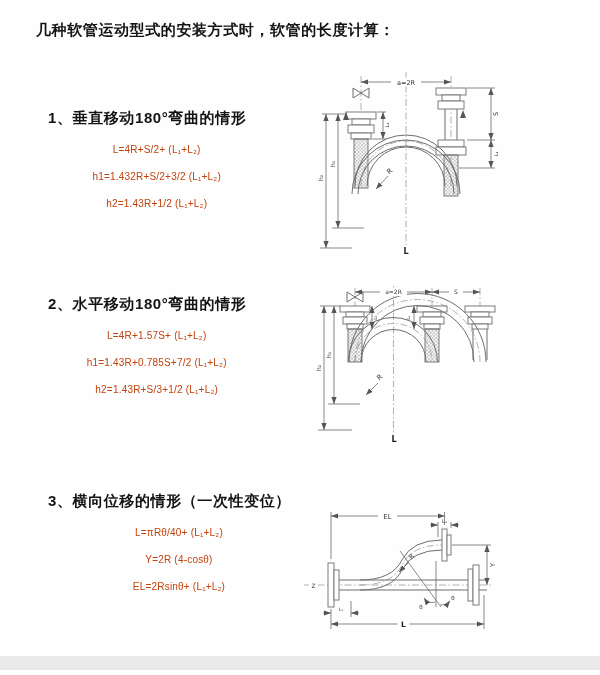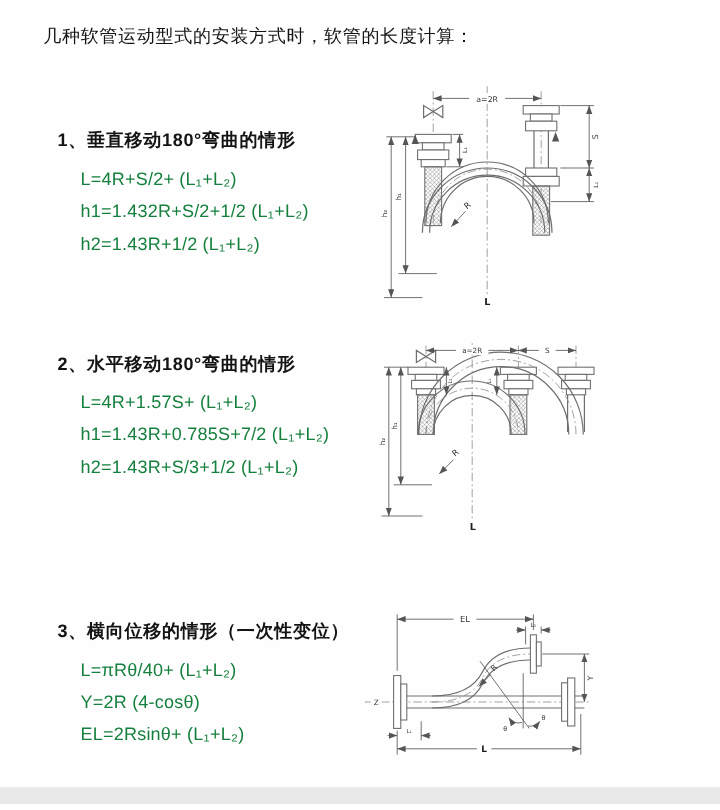--- a/index.html
+++ b/index.html
@@ -1,21 +1,21 @@
 <!DOCTYPE html>
 <html><head>
 <meta charset="utf-8">
 <style>
   html,body{margin:0;padding:0;}
   body{width:600px;height:675px;background:#fff;font-family:"Liberation Sans","DejaVu Sans",sans-serif;}
   .page{position:relative;width:600px;height:675px;background:#fefefe;overflow:hidden;}
-  .title{position:absolute;left:36px;top:21px;font-size:15px;font-weight:normal;color:#141414;letter-spacing:.6px;white-space:nowrap;}
-  .sec{position:absolute;left:48px;color:#141414;white-space:nowrap;}
+  .title{position:absolute;left:36px;top:21px;font-size:15px;font-weight:bold;color:#141414;letter-spacing:.6px;white-space:nowrap;}
+  .sec{position:absolute;left:48px;color:#141414;white-space:nowrap;text-align:center;}
   .sec-h{font-size:15px;font-weight:bold;line-height:20px;margin-bottom:8px;letter-spacing:.6px;}
-  .sec-f{font-size:15px;line-height:27px;margin-left:19px;letter-spacing:.2px;color:#15803d;}
+  .sec-f{font-size:10px;line-height:27px;margin-left:19px;letter-spacing:.2px;color:#c2410c;}
   svg.diag{position:absolute;overflow:visible;}
   svg text{font-family:"DejaVu Sans","Liberation Sans",sans-serif;fill:#333;}
   .cl{stroke:#909090;stroke-width:.7;stroke-dasharray:7 2.5 1.5 2.5;fill:none;}
   .ln{stroke:#6e6e6e;stroke-width:1;fill:none;}
   .fl{stroke:#6e6e6e;stroke-width:.9;fill:#fff;}
   .br{stroke:#6e6e6e;stroke-width:.9;fill:url(#braid);}
   .dm{stroke:#575757;stroke-width:.7;fill:none;}
   .bg{fill:#fff;stroke:none;}
   .af{fill:#555;stroke:none;}
   .bold{font-weight:bold;fill:#1d1d1d;}
@@ -24,21 +24,21 @@
 </head>
 <body>
 
 <div class="page">
 
   <div class="title">几种软管运动型式的安装方式时，软管的长度计算：</div>
 
   <div class="sec" style="top:108px">
     <div class="sec-h">1、垂直移动180°弯曲的情形</div>
     <div class="sec-f">L=4R+S/2+ (L₁+L₂)</div>
-    <div class="sec-f">h1=1.432R+S/2+1/2 (L₁+L₂)</div>
+    <div class="sec-f">h1=1.432R+S/2+3/2 (L₁+L₂)</div>
     <div class="sec-f">h2=1.43R+1/2 (L₁+L₂)</div>
   </div>
 
   <svg class="diag" style="left:306px;top:68px;width:205px;height:188px" viewBox="0 0 205 188">
     <defs>
       <marker id="arr" markerWidth="8" markerHeight="6" refX="7" refY="2.6" orient="auto-start-reverse" markerUnits="userSpaceOnUse">
         <path d="M0,0 L7,2.6 L0,5.2 Z" fill="#555"></path>
       </marker>
       <pattern id="braid" width="3.5" height="3.5" patternUnits="userSpaceOnUse">
         <path d="M0,3.5 L3.5,0 M0,0 L3.5,3.5" stroke="#999" stroke-width=".5" fill="none"></path>
@@ -154,21 +154,21 @@
       <path class="dm" d="M14,24 V148" marker-start="url(#arr)" marker-end="url(#arr)"></path>
       <path class="dm" d="M8,148 H42"></path>
       <text x="10.5" y="86" transform="rotate(-90 10.5 86)" text-anchor="middle" font-size="6">h₂</text>
       <path class="dm" d="M68,101 L56,113" marker-end="url(#arr)"></path>
       <text x="71" y="97" transform="rotate(-40 71 97)" text-anchor="middle" font-size="7">R</text>
       <rect class="bg" x="78.5" y="152.5" width="11" height="9.5"></rect>
       <text class="bold" x="84" y="160" text-anchor="middle" font-size="8">L</text>
     </g>
   </svg>
 
-  <div class="sec" style="top:517px">
+  <div class="sec" style="top:491px">
     <div class="sec-h">3、横向位移的情形（一次性变位）</div>
     <div class="sec-f">L=πRθ/40+ (L₁+L₂)</div>
     <div class="sec-f">Y=2R (4-cosθ)</div>
     <div class="sec-f">EL=2Rsinθ+ (L₁+L₂)</div>
   </div>
 
   <svg class="diag" style="left:300px;top:503px;width:200px;height:150px" viewBox="0 0 200 150">
     <g>
       <path class="cl" d="M4,82 H192"></path>
       <path class="cl" d="M60,82 Q92,82 102,62 Q112,42 142,42"></path>

